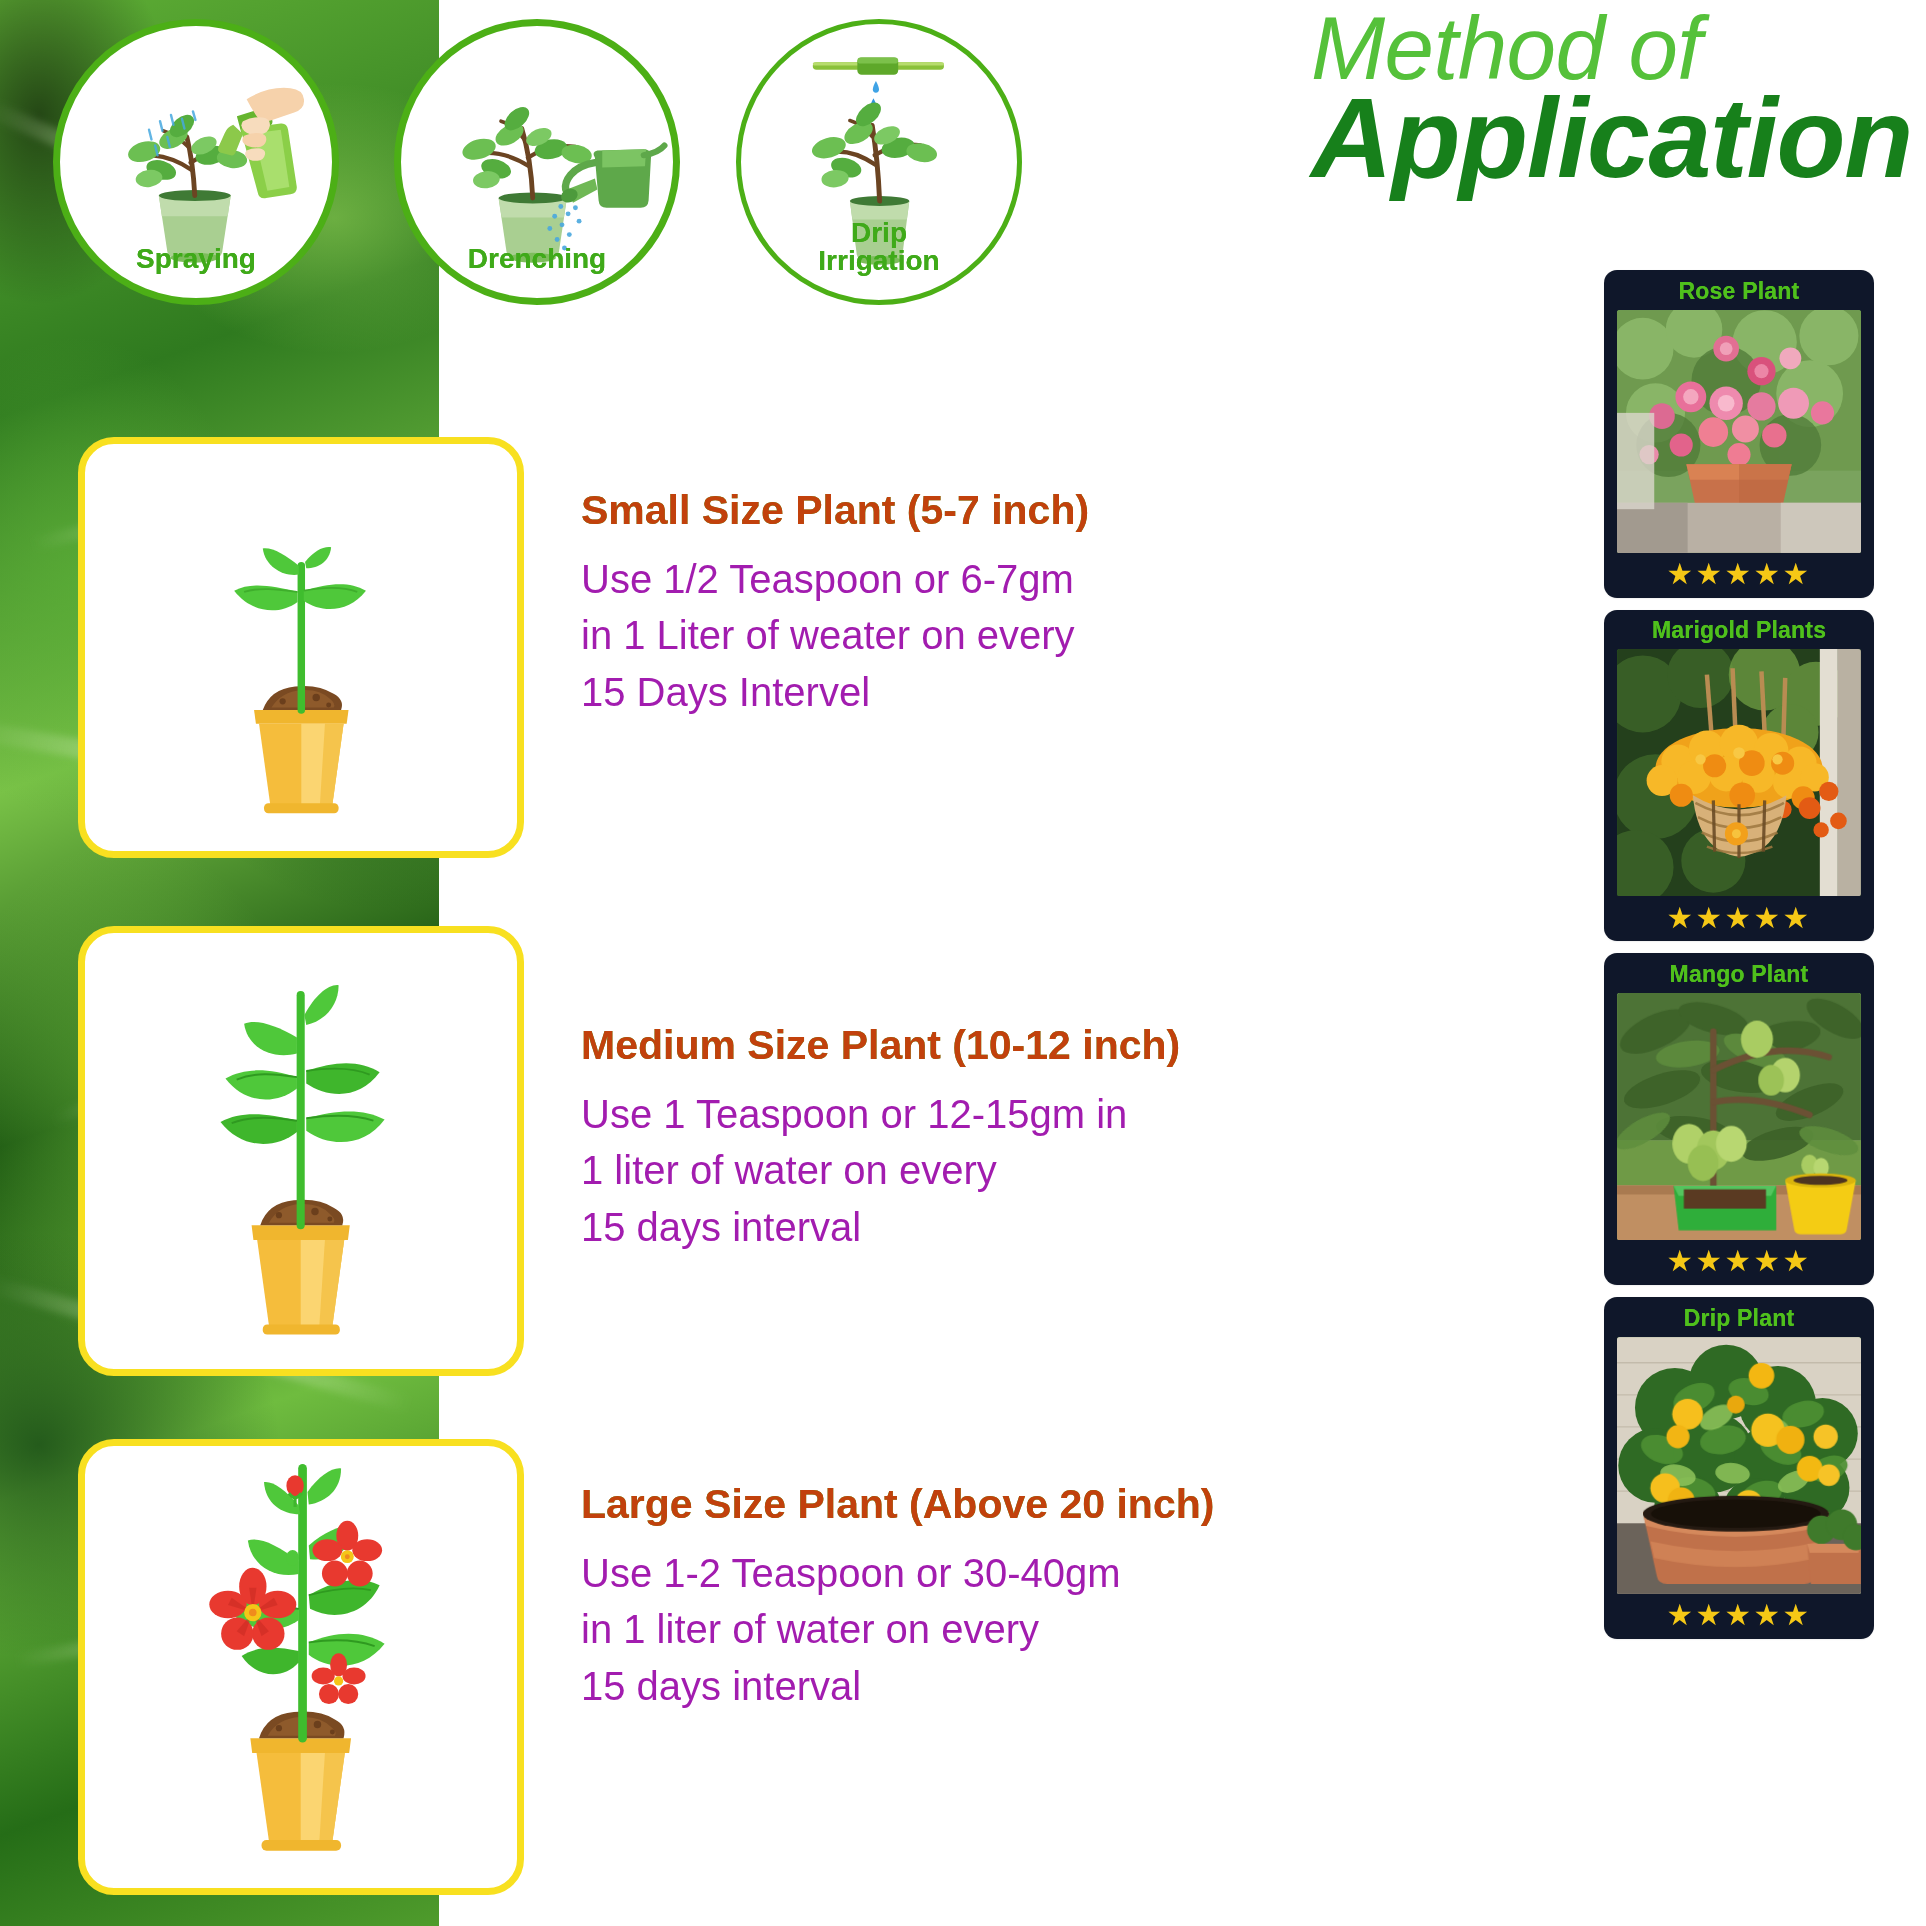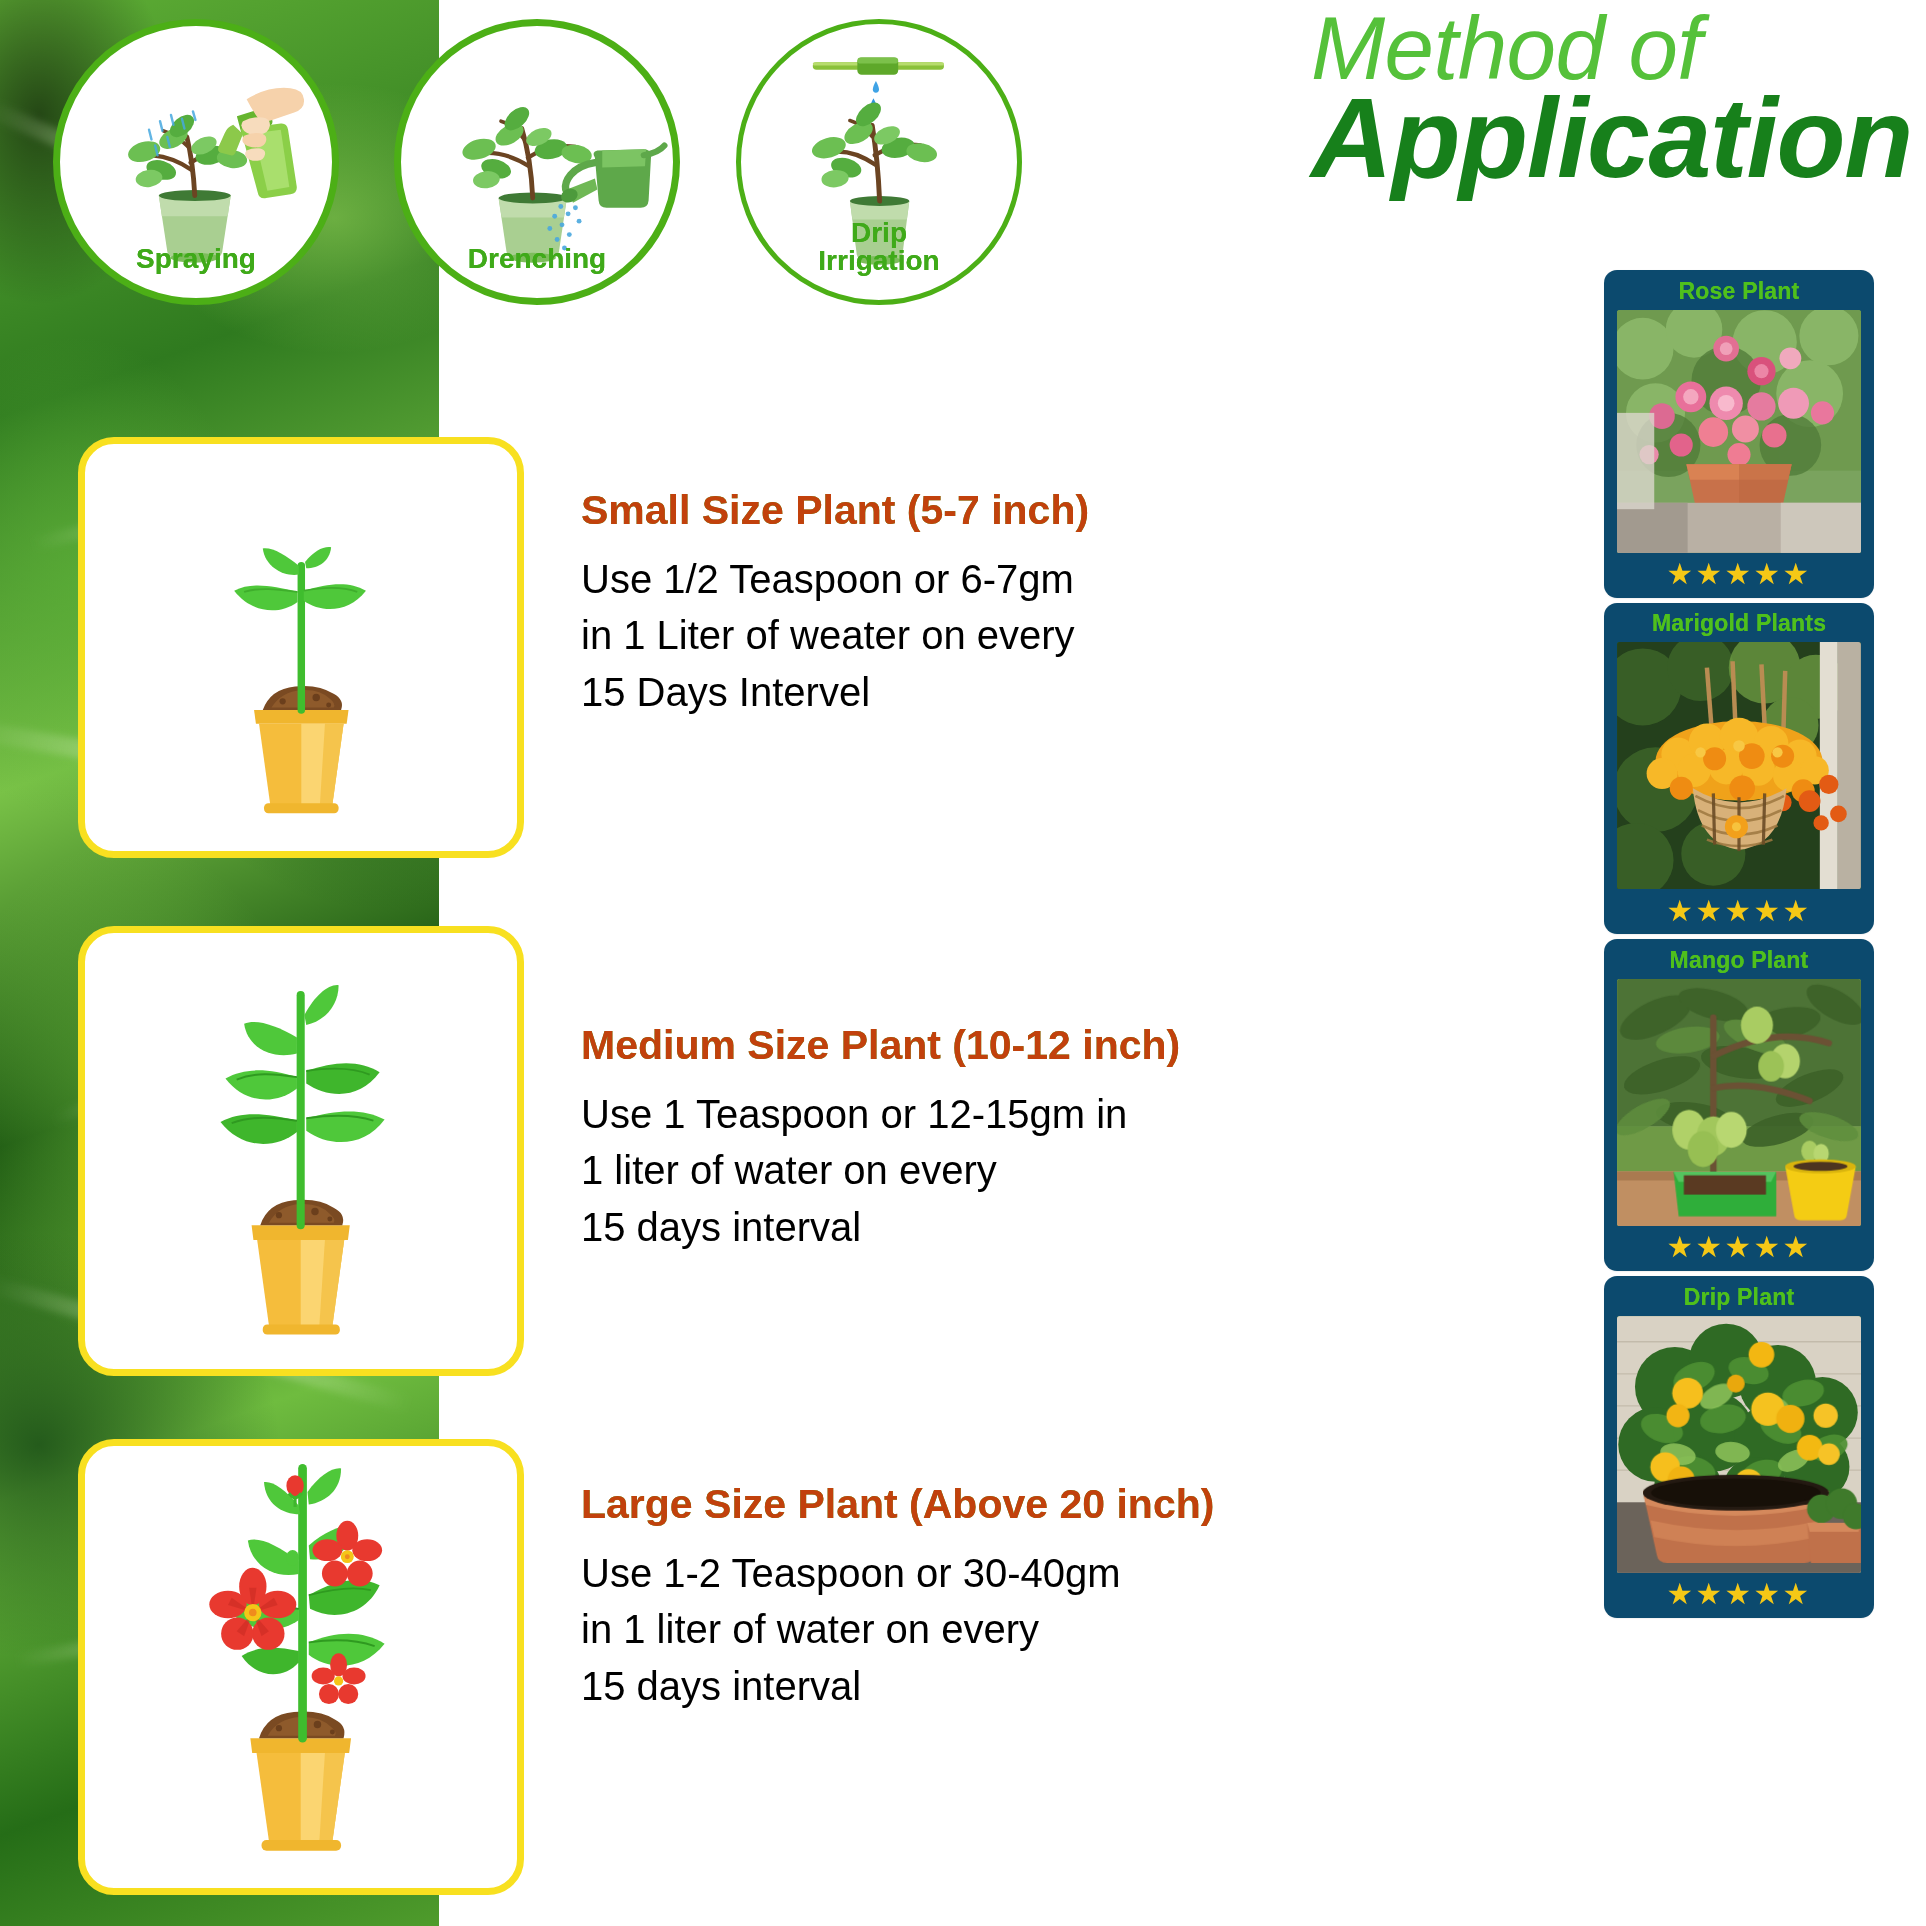--- a/index.html
+++ b/index.html
@@ -120,36 +120,36 @@
   .dose-title {
     font-size: 41px;
     font-weight: bold;
     color: #c2410c;
     margin-bottom: 16.7px;
     white-space: nowrap;
     text-shadow: 0 0 0.6px #45b326;
   }
   .dose-line {
     font-size: 40px;
-    color: #000000;
+    color: #a21caf;
     line-height: 1.42;
     white-space: nowrap;
   }
   #row-small  .dose-text { top: 50px; }
   #row-medium .dose-text { top: 96px; }
   #row-large  .dose-text { top: 42px; }
 
   
   #gallery { position: absolute; left: 1604px; top: 270px; width: 270px; }
   .gallery-card {
     width: 270px;
-    background: #0c4a6e;
+    background: #0f172a;
     border-radius: 13px;
     padding: 5.1px 6.4px 3.9px 6.4px;
-    margin-bottom: 5px;
+    margin-bottom: 12px;
     box-shadow: 0 0.6px 1.3px rgba(0,0,0,.06);
   }
   .gallery-title {
     text-align: center;
     color: #4fc01c;
     font-weight: bold;
     font-size: 23px;
     letter-spacing: 0.2px;
     padding: 2.6px 0 5.1px 0;
     text-shadow: 0 0 0.6px #4fc01c;

